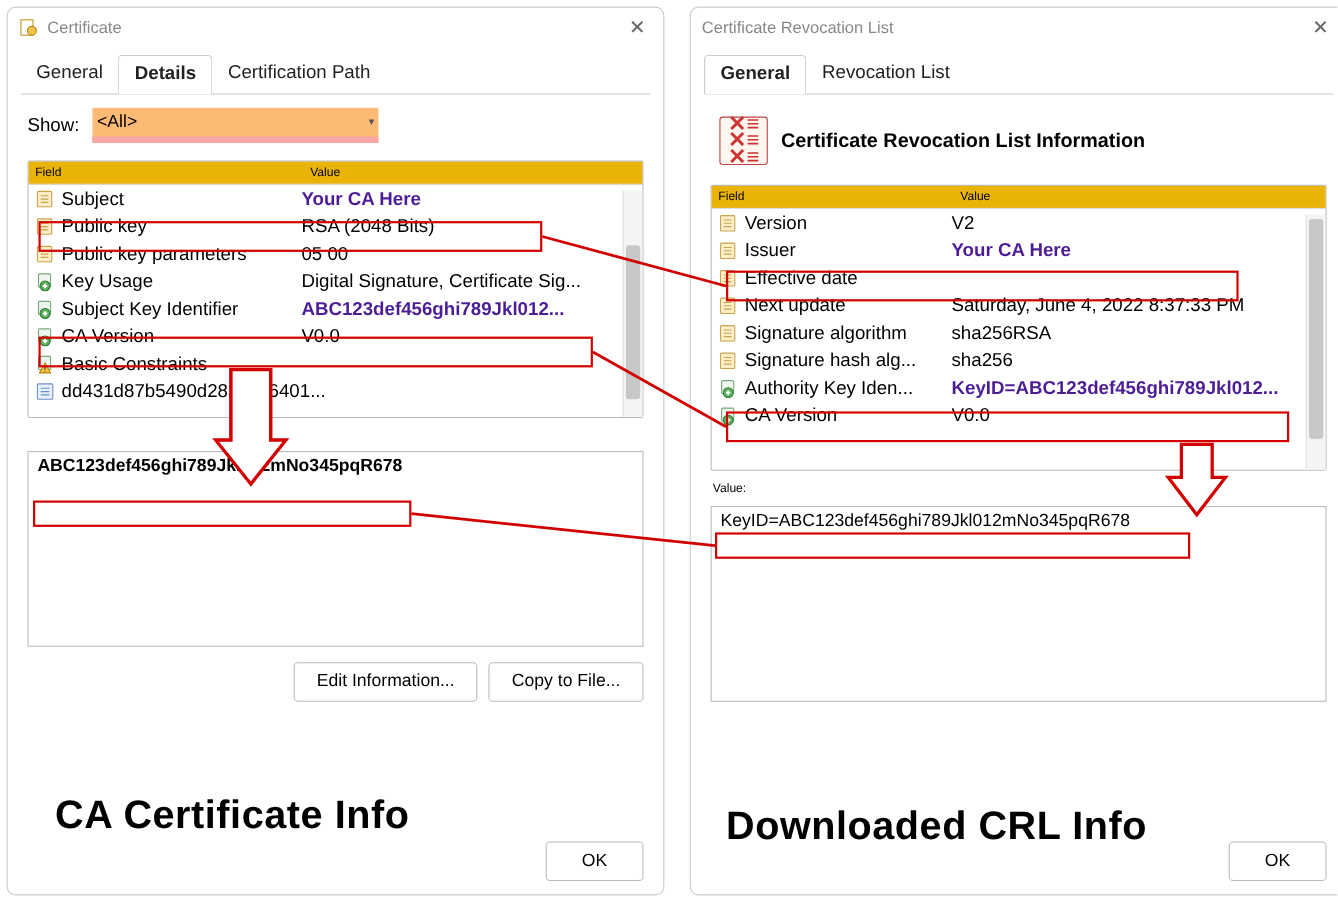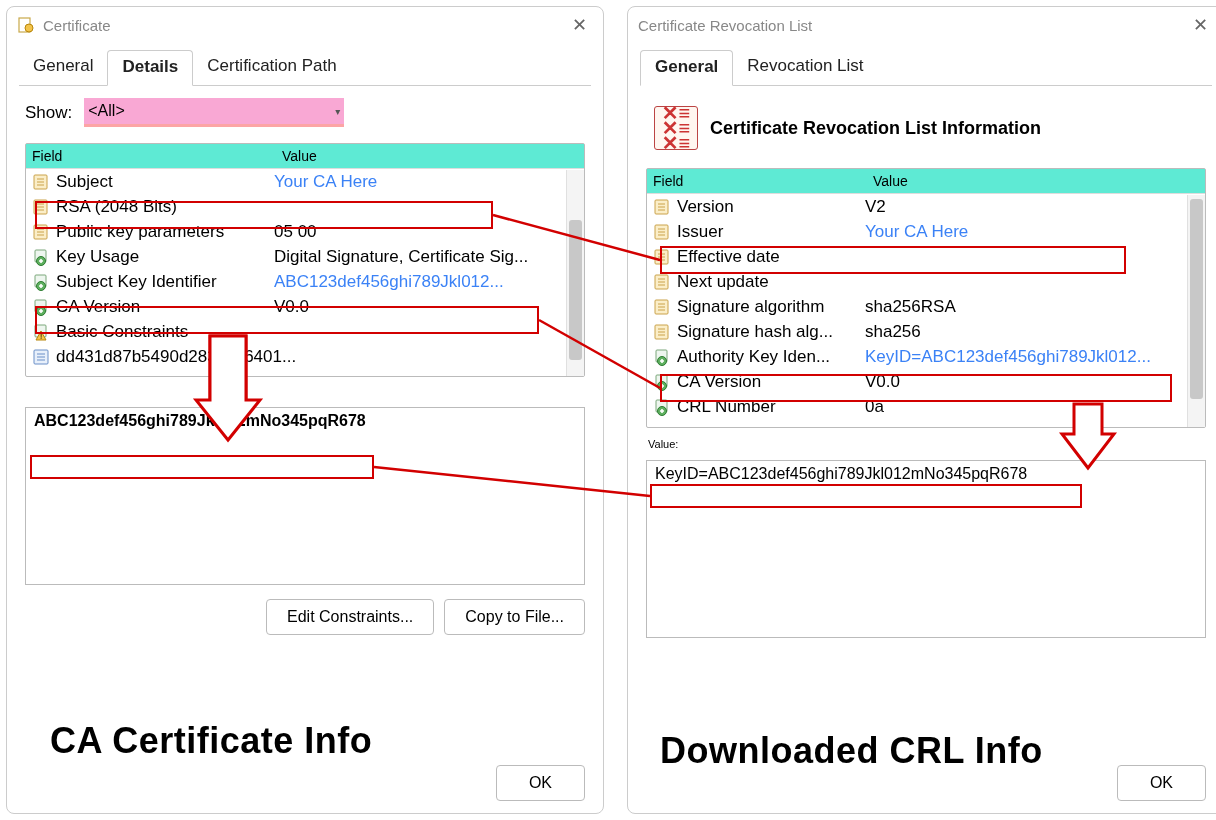--- a/index.html
+++ b/index.html
@@ -49,41 +49,41 @@
     font-weight: 600;
     border: 1px solid #ccc;
     border-bottom: 1px solid #fff;
     border-radius: 4px 4px 0 0;
     background: #fff;
   }
   .content { padding: 12px 18px 0 18px; }
   .show-row { display: flex; align-items: center; gap: 12px; margin-bottom: 16px; font-size: 17px;}
   .show-row label { font-weight: 400; }
   .show-select {
-    border: none; border-bottom: 3px solid #fca5a5;
+    border: none; border-bottom: 6px solid #fca5a5;
     padding: 4px 28px 4px 4px;
     width: 260px;
     font-size: 16px;
-    background: #f9a8d4;
+    background: #fdba74;
     position: relative;
   }
   .show-select .chev {
     position: absolute; right: 4px; top: 50%; transform: translateY(-50%);
     font-size: 10px; color: #555;
   }
   .listpanel {
     border: 1px solid #bbb;
     border-radius: 2px;
     position: relative;
   }
   .list-header {
     display: flex;
-    background: #5eead4;
+    background: #eab308;
     border-bottom: 1px solid #ddd;
-    font-size: 14px;
+    font-size: 11px;
     padding: 4px 0;
   }
   .col-field { flex: 0 0 250px; padding-left: 6px; }
   .col-value { flex: 1; padding-left: 6px; }
   .list-rows { }
   .row {
     display: flex;
     align-items: center;
     font-size: 17px;
     height: 25px;
@@ -151,21 +151,21 @@
     font-size: 36px;
     font-weight: 700;
     letter-spacing: .5px;
   }
   
   .redbox {
     position: absolute;
     border: 2.5px solid #d20000;
     pointer-events: none;
   }
-  .redtext { color: #3b82f6; font-weight: 400; }
+  .redtext { color: #4c1d95; font-weight: 700; }
   svg.overlay {
     position: absolute; left: 0; top: 0;
     width: 1216px; height: 820px;
     pointer-events: none;
   }
 </style>
 </head>
 <body>
 
 <div class="dialog" style="left:6px; top:6px; width:598px; height:808px;">
@@ -216,20 +216,21 @@
           </div>
           <div class="row">
             <span class="icon">
               <svg width="18" height="18" viewBox="0 0 18 18">
                 <rect x="2" y="2" width="13" height="14" rx="1" fill="#fbeec8" stroke="#caa24b"></rect>
                 <line x1="5" y1="6" x2="12" y2="6" stroke="#caa24b"></line>
                 <line x1="5" y1="9" x2="12" y2="9" stroke="#caa24b"></line>
                 <line x1="5" y1="12" x2="12" y2="12" stroke="#caa24b"></line>
               </svg>
             </span>
+            <span class="field" style="flex-basis: 218px;">Public key</span>
             <span class="value">RSA (2048 Bits)</span>
           </div>
           <div class="row">
             <span class="icon">
               <svg width="18" height="18" viewBox="0 0 18 18">
                 <rect x="2" y="2" width="13" height="14" rx="1" fill="#fbeec8" stroke="#caa24b"></rect>
                 <line x1="5" y1="6" x2="12" y2="6" stroke="#caa24b"></line>
                 <line x1="5" y1="9" x2="12" y2="9" stroke="#caa24b"></line>
                 <line x1="5" y1="12" x2="12" y2="12" stroke="#caa24b"></line>
               </svg>
@@ -295,21 +296,21 @@
       <div class="scrolltrack">
         <div class="scrollthumb" style="top:50px; height:140px;"></div>
       </div>
     </div>
 
     <div class="detailbox">
       <span style="font-weight:700;">ABC123def456ghi789Jkl012mNo345pqR678</span>
     </div>
 
     <div class="btnrow">
-      <div class="btn">Edit Constraints...</div>
+      <div class="btn">Edit Information...</div>
       <div class="btn">Copy to File...</div>
     </div>
   </div>
 
   <div class="ok-row">
     <div class="btn" style="padding:8px 32px;">OK</div>
   </div>
 </div>
 
 <div class="dialog" style="left:627px; top:6px; width:598px; height:808px;">
@@ -380,20 +381,21 @@
           <div class="row">
             <span class="icon">
               <svg width="18" height="18" viewBox="0 0 18 18">
                 <rect x="2" y="2" width="13" height="14" rx="1" fill="#fbeec8" stroke="#caa24b"></rect>
                 <line x1="5" y1="6" x2="12" y2="6" stroke="#caa24b"></line>
                 <line x1="5" y1="9" x2="12" y2="9" stroke="#caa24b"></line>
                 <line x1="5" y1="12" x2="12" y2="12" stroke="#caa24b"></line>
               </svg>
             </span>
             <span class="field" style="flex-basis: 188px;">Next update</span>
+            <span class="value">Saturday, June 4, 2022 8:37:33 PM</span>
           </div>
           <div class="row">
             <span class="icon">
               <svg width="18" height="18" viewBox="0 0 18 18">
                 <rect x="2" y="2" width="13" height="14" rx="1" fill="#fbeec8" stroke="#caa24b"></rect>
                 <line x1="5" y1="6" x2="12" y2="6" stroke="#caa24b"></line>
                 <line x1="5" y1="9" x2="12" y2="9" stroke="#caa24b"></line>
                 <line x1="5" y1="12" x2="12" y2="12" stroke="#caa24b"></line>
               </svg>
             </span>
@@ -426,31 +428,20 @@
           <div class="row">
             <span class="icon">
               <svg width="18" height="18" viewBox="0 0 18 18">
                 <rect x="3" y="2" width="11" height="12" rx="1" fill="#eef6ef" stroke="#7aa77a"></rect>
                 <circle cx="9" cy="13" r="4.5" fill="#5fb060" stroke="#2e7d32"></circle>
                 <path d="M9 11 v4 M7 13 h4" stroke="#fff" stroke-width="1.6"></path>
               </svg>
             </span>
             <span class="field" style="flex-basis: 188px;">CA Version</span>
             <span class="value">V0.0</span>
-          </div>
-          <div class="row">
-            <span class="icon">
-              <svg width="18" height="18" viewBox="0 0 18 18">
-                <rect x="3" y="2" width="11" height="12" rx="1" fill="#eef6ef" stroke="#7aa77a"></rect>
-                <circle cx="9" cy="13" r="4.5" fill="#5fb060" stroke="#2e7d32"></circle>
-                <path d="M9 11 v4 M7 13 h4" stroke="#fff" stroke-width="1.6"></path>
-              </svg>
-            </span>
-            <span class="field" style="flex-basis: 188px;">CRL Number</span>
-            <span class="value">0a</span>
           </div>
         </div>
       <div class="scrolltrack">
         <div class="scrollthumb" style="top:4px; height:200px;"></div>
       </div>
     </div>
 
     <div class="value-label">Value:</div>
     <div class="detailbox" style="height:178px;">
       <span>KeyID=ABC123def456ghi789Jkl012mNo345pqR678</span>

